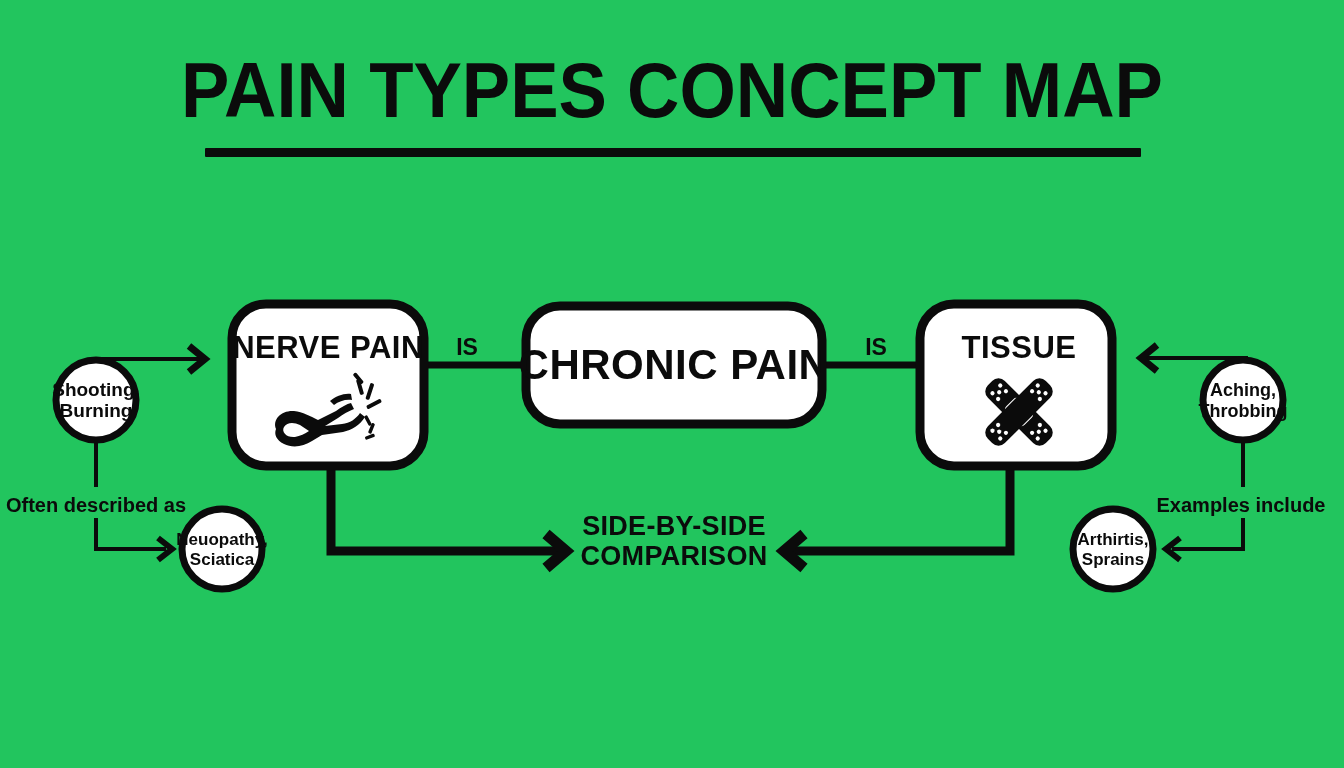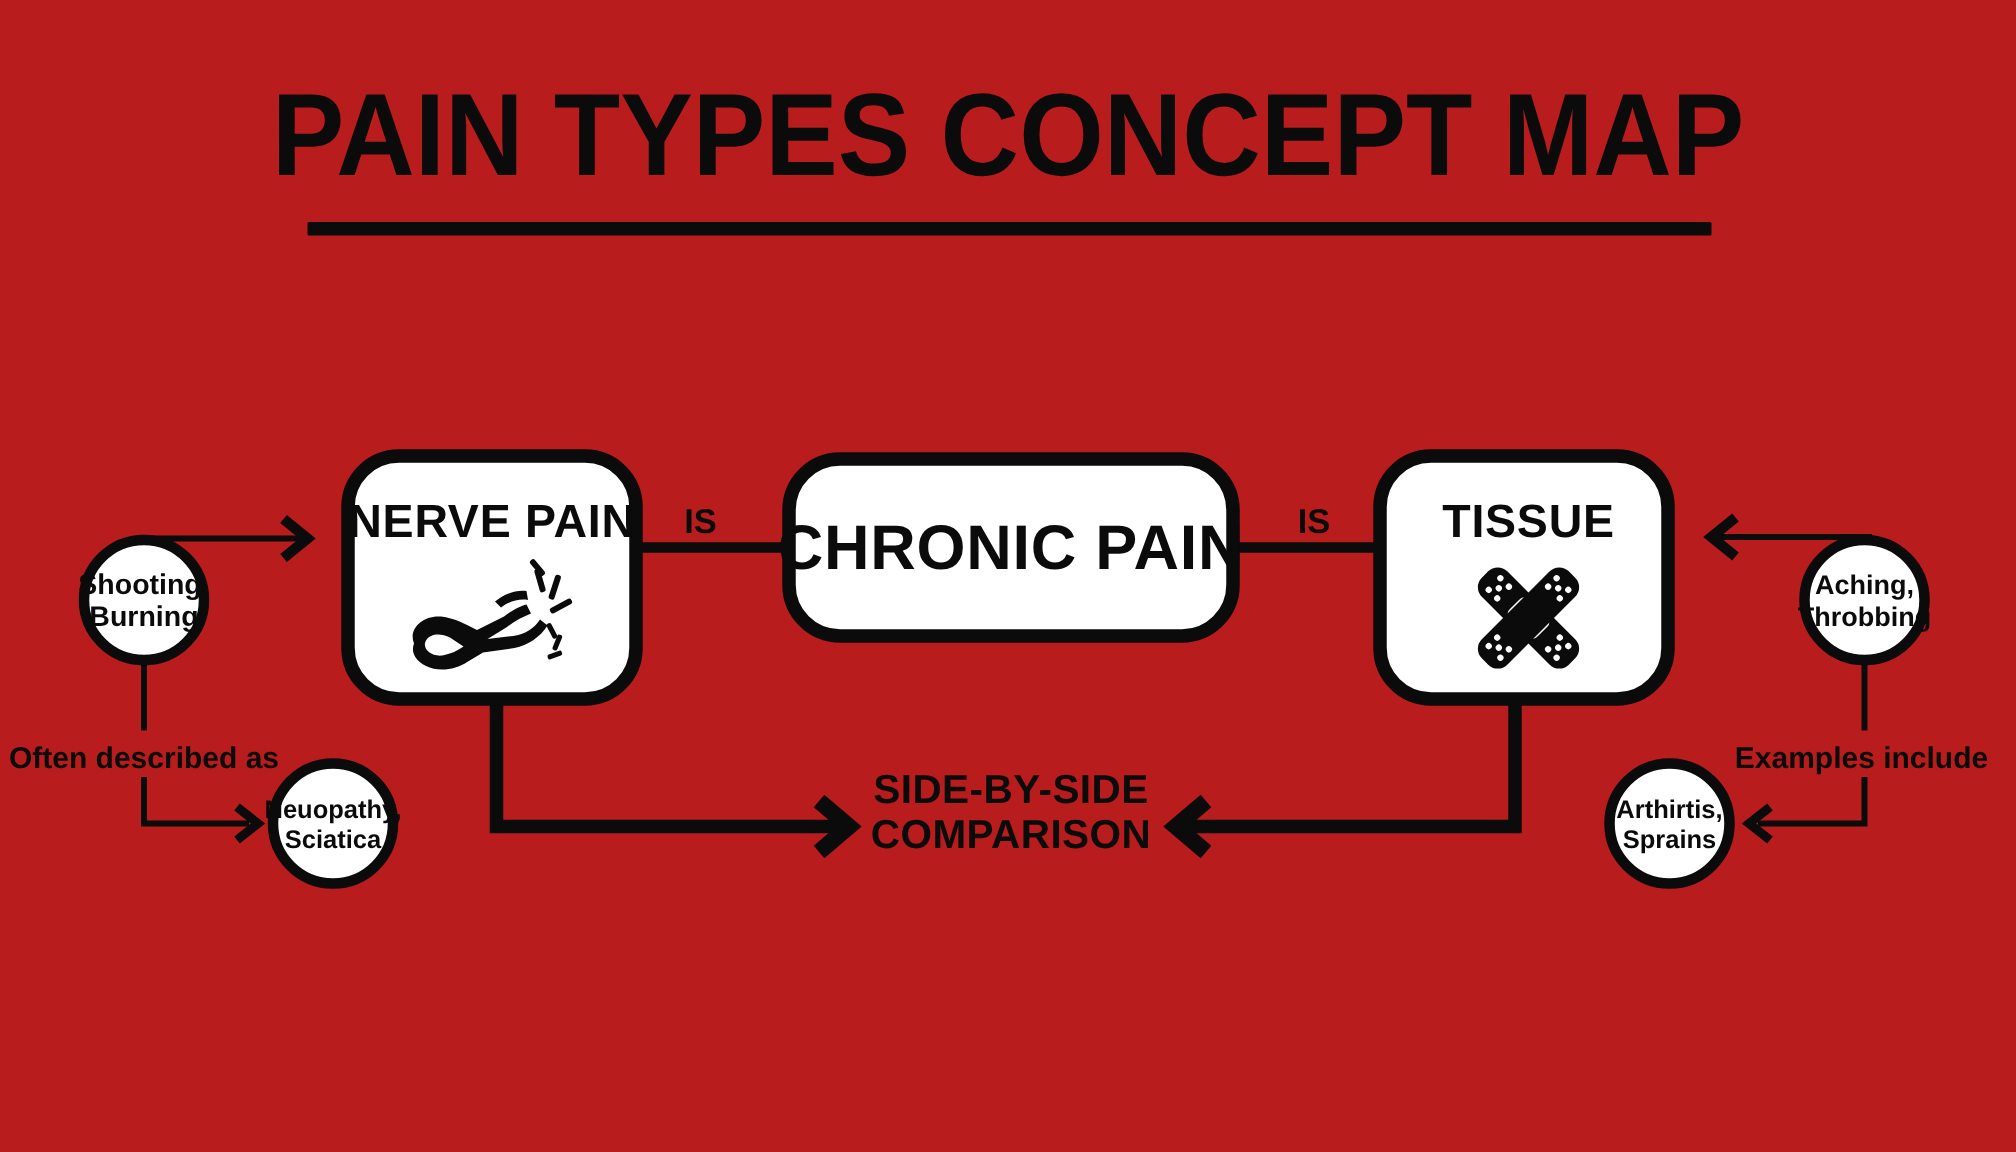--- a/index.html
+++ b/index.html
@@ -8,21 +8,21 @@
     padding: 0;
     background: #ffffff;
   }
   body {
     font-family: "Liberation Sans", sans-serif;
   }
   #canvas {
     position: relative;
     width: 1344px;
     height: 768px;
-    background: #b91c1c;
+    background: #22c55e;
     overflow: hidden;
   }
   #diagram-svg {
     position: absolute;
     left: 0;
     top: 0;
     width: 1344px;
     height: 768px;
   }
   .ttl {

